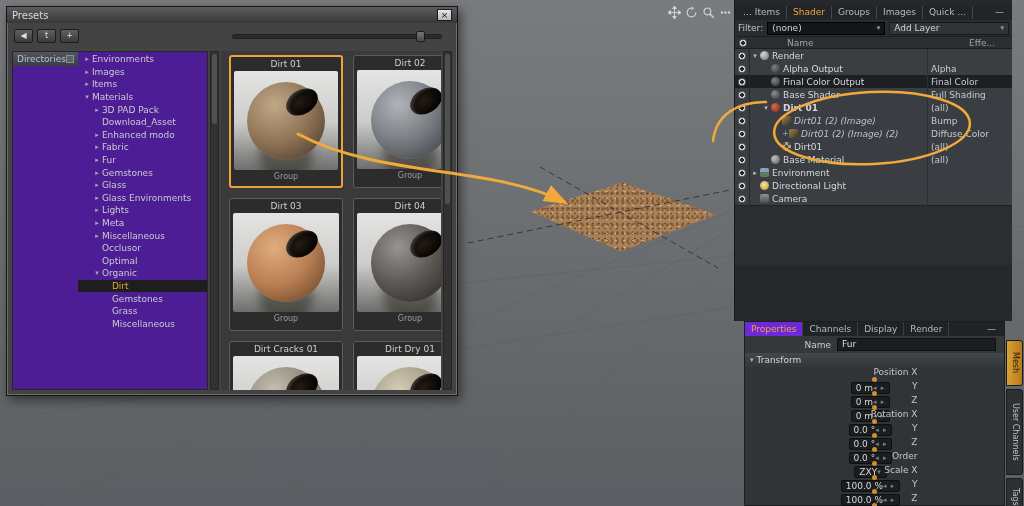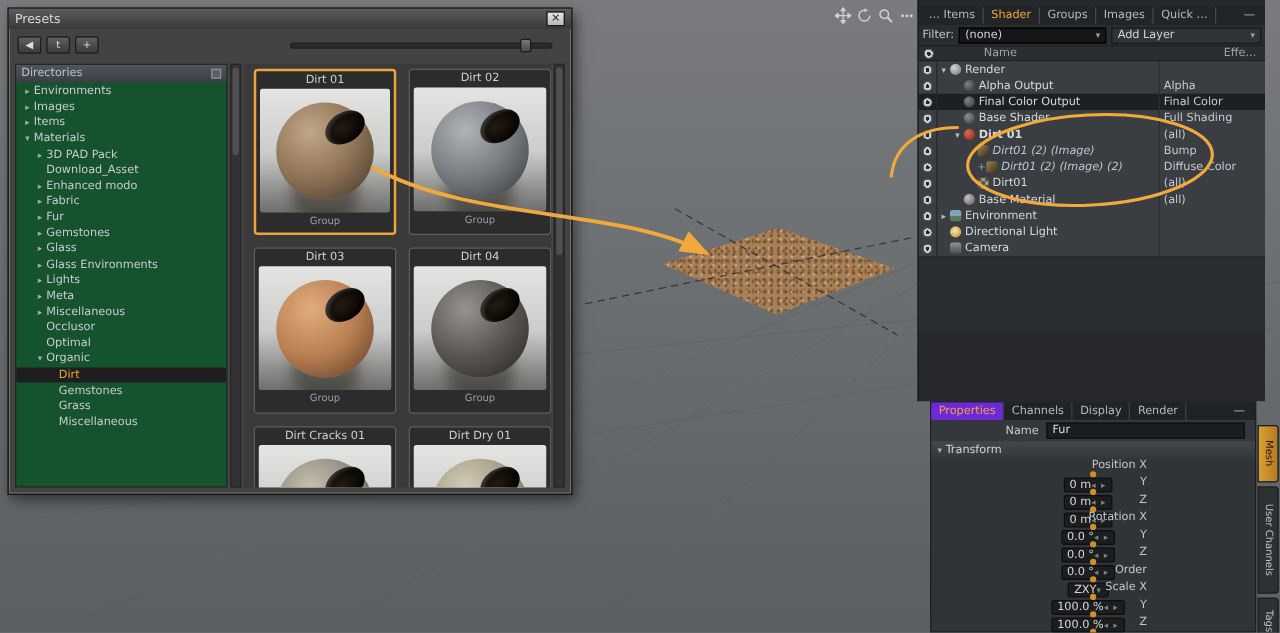--- a/index.html
+++ b/index.html
@@ -29,21 +29,21 @@
   .pclose{margin-left:auto;width:15px;height:12px;background:linear-gradient(#e8e8e8,#b8b8b8);
     border:1px solid #1c1c1c;color:#222;font-size:9px;line-height:10px;text-align:center;cursor:pointer;}
   .ptools{height:26px;display:flex;align-items:center;padding:0 7px;gap:4px;}
   .pbtn{width:19px;height:14px;background:linear-gradient(#606060,#3b3b3b);border:1px solid #1d1d1d;
     color:#ddd;font-size:8px;text-align:center;line-height:12px;border-radius:2px;}
   .pslider{margin-left:auto;width:210px;height:5px;background:#2a2a2a;border-radius:3px;
     position:relative;margin-right:8px;border:1px solid #202020;}
   .pslider-handle{position:absolute;right:16px;top:-4px;width:9px;height:11px;
     background:linear-gradient(#777,#4a4a4a);border:1px solid #1d1d1d;border-radius:2px;}
   .pbody{position:absolute;top:44px;left:5px;right:5px;bottom:5px;display:flex;gap:2px;}
-  .dirpanel{width:170px;background:#14532d;border:1px solid #272727;display:flex;flex-direction:column;}
+  .dirpanel{width:196px;background:#4c1d95;border:1px solid #272727;display:flex;}
   .dirhead{height:14px;background:linear-gradient(#4f565c,#393e42);color:#b9c4ce;font-size:9px;
     display:flex;align-items:center;padding:0 4px;}
   .dirhead-ic{margin-left:auto;width:8px;height:8px;border:1px solid #8a9098;background:#5a6066;}
   .dirlist{flex:1;overflow:hidden;padding-top:1px;}
   .dir-row{height:12.6px;display:flex;align-items:center;font-size:9px;color:#cbcbcb;cursor:default;}
   .dir-row.selected{background:#1e1e1e;color:#e8a33d;}
   .dir-arrow{width:10px;font-size:7px;color:#a8a8a8;text-align:center;flex:none;}
   .dirscroll{width:9px;background:#323232;border:1px solid #252525;position:relative;}
   .dirscroll-h{position:absolute;top:2px;left:1px;right:1px;height:70px;background:#505050;border-radius:3px;}
   .grid-area{flex:1;background:#3a3a3a;position:relative;overflow:hidden;padding:4px 0 0 8px;}
@@ -76,21 +76,21 @@
   .filterrow{height:16px;display:flex;align-items:center;padding:0 3px;gap:4px;background:#2a2d30;
     font-size:9px;color:#c0c4c8;}
   .dropdown{background:#141618;border:1px solid #000;height:13px;display:flex;align-items:center;
     padding:0 4px;color:#cfd3d7;font-size:9px;width:118px;cursor:pointer;}
   .addlayer{background:#303437;border:1px solid #17191b;height:13px;display:flex;align-items:center;
     padding:0 4px;color:#cfd3d7;font-size:9px;flex:1;cursor:pointer;}
   .dd-arrow{margin-left:auto;font-size:7px;color:#9aa0a6;}
   .scolhead{height:13px;background:#2b2e31;display:flex;align-items:center;font-size:9px;color:#9aa2aa;
     border-top:1px solid #1c1e20;border-bottom:1px solid #1c1e20;position:relative;}
   .scol-name{margin-left:40px;}
-  .scol-effect{position:absolute;left:204px;padding-left:40px;}
+  .scol-effect{position:absolute;left:194px;padding-left:40px;}
   .head-eye{margin-left:4px;}
   .srows{background:#3a3e42;position:relative;}
   .srows::after{content:"";position:absolute;left:192px;top:0;bottom:0;width:1px;background:#2c2f32;}
   .srow{height:13px;display:flex;align-items:center;position:relative;font-size:9px;color:#d5d8db;cursor:default;}
   .srow.selected{background:#1d2023;}
   .s-eye-cell{width:15px;border-right:1px solid #26282b;height:100%;display:flex;align-items:center;
     justify-content:center;flex:none;}
   .eye{width:8px;height:8px;border-radius:50%;flex:none;
     background:radial-gradient(circle at 50% 50%,#26282a 0 1.6px,#c9cdd1 1.6px 3.2px,#595d61 3.2px);}
   .s-indent{flex:none;}

